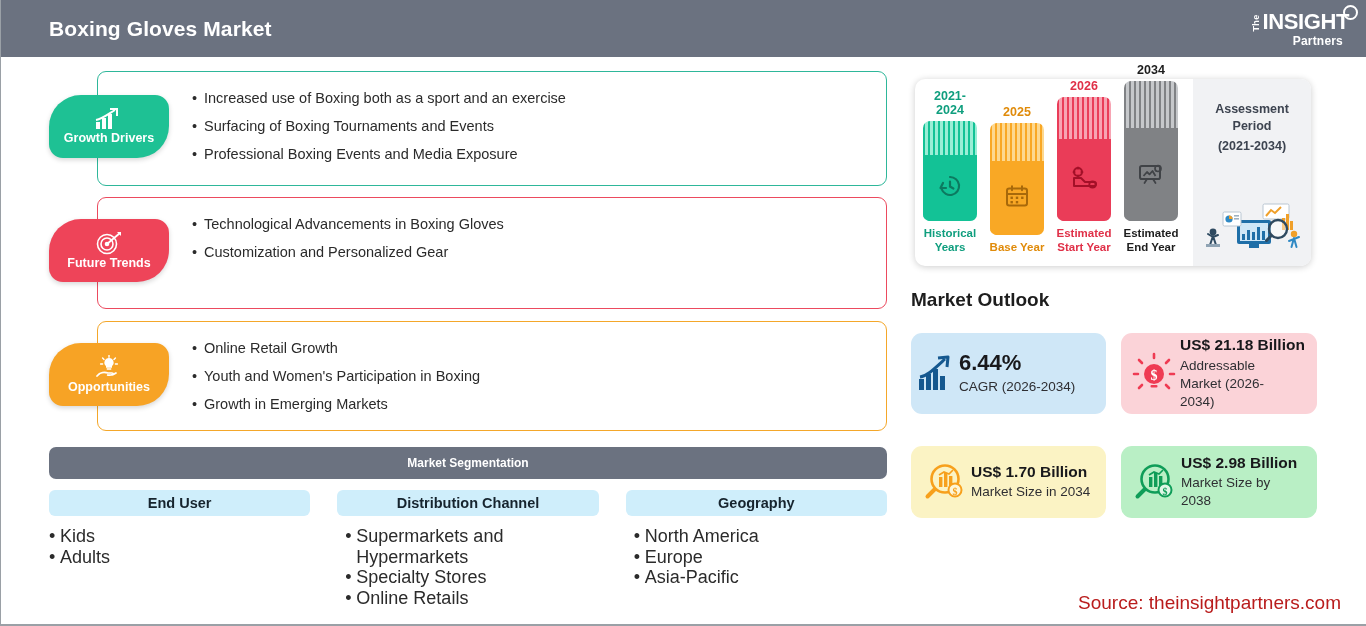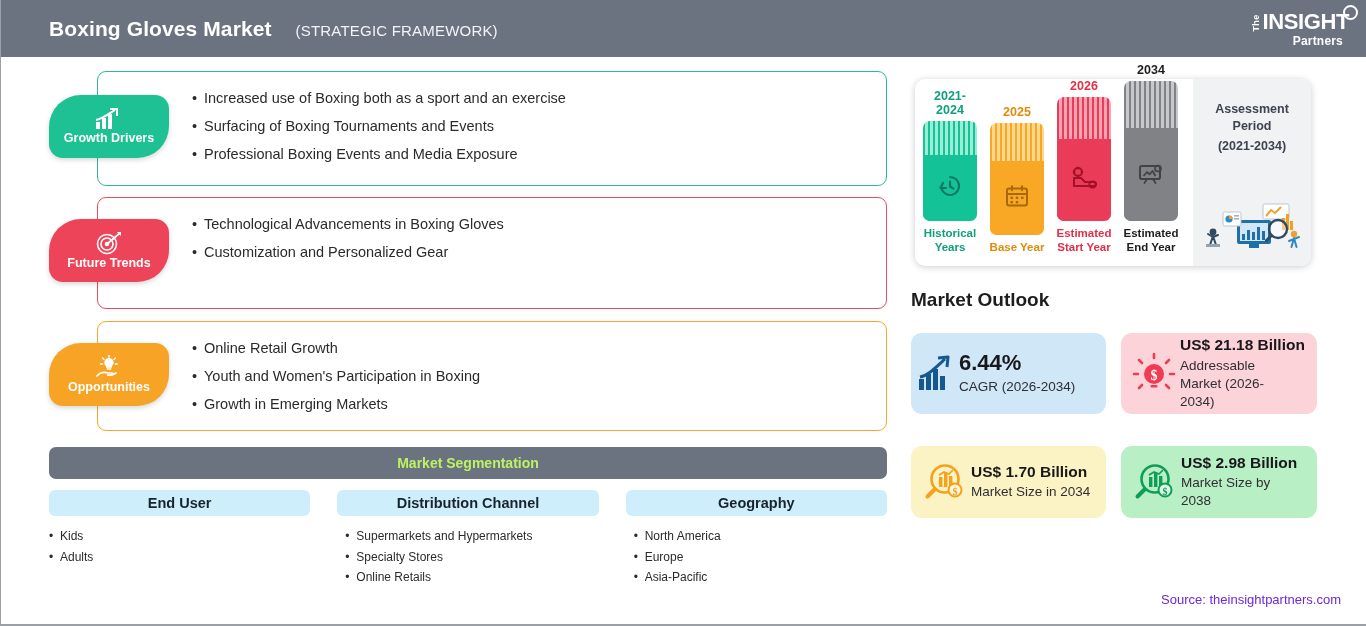--- a/index.html
+++ b/index.html
@@ -48,29 +48,29 @@
     color: #fff; box-shadow: 0 2px 5px rgba(0,0,0,.16); z-index: 4;
   }
   .badge .bl { font-size: 12.5px; font-weight: bold; margin-top: 1px; white-space: nowrap; }
   .badge svg { display:block; }
   .badge.growth      { top: 38px;  background: #1ec194; }
   .badge.trends      { top: 162px; background: #ee4459; }
   .badge.opportunity { top: 286px; background: #f7a325; }
 
   .seg-header {
     position: absolute; left: 48px; top: 390px; width: 838px; height: 32px;
-    background: #6b7280; border-radius: 7px; color: #bef264; font-size: 14px; font-weight: bold;
+    background: #6b7280; border-radius: 7px; color: #ffffff; font-size: 12px; font-weight: bold;
     display: flex; align-items: center; justify-content: center;
   }
   .seg-cols { position: absolute; left: 48px; top: 433px; width: 838px; display: flex; gap: 27px; }
   .seg-col { width: 262px; }
   .seg-title { height: 26px; background: #cfeefb; border-radius: 6px; color: #16242e;
                font-size: 14.5px; font-weight: bold; display:flex; align-items:center; justify-content:center; }
   .seg-list { margin-top: 10px; }
-  .seg-list li { list-style: none; font-size: 12px; color: #2b2b2b; line-height: 20.5px; position: relative; padding-left: 11px; }
+  .seg-list li { list-style: none; font-size: 18px; color: #2b2b2b; line-height: 20.5px; position: relative; padding-left: 11px; }
   .seg-list li::before { content: "•"; position: absolute; left: 0; }
   .seg-col.endusers .seg-list { margin-left: 0; }
   .seg-col.dist  .seg-list { margin-left: 8px; }
   .seg-col.geo   .seg-list { margin-left: 8px; }
 
   
   .right-col { position: absolute; left: 900px; top: 57px; width: 466px; height: 569px; }
 
   .timeline-card {
     position: absolute; left: 14px; top: 22px; width: 396px; height: 187px;
@@ -101,31 +101,30 @@
   .ocard .otext { }
   .ocard .obig  { font-size: 22px; font-weight: bold; color: #18181b; line-height: 1.05; }
   .ocard .osub  { font-size: 13.5px; color: #2f2f33; line-height: 18px; margin-top: 3px; }
   .ocard .obig-s{ font-size: 15.5px; font-weight: bold; color: #18181b; line-height: 1.1; }
 
   .ocard.cagr  { left: 10px;  top: 276px; width: 195px; height: 81px; background: #cfe7f7; padding-left: 4px; }
   .ocard.addr  { left: 220px; top: 276px; width: 196px; height: 81px; background: #fbd3d8; padding-left: 10px; }
   .ocard.size25{ left: 10px;  top: 389px; width: 195px; height: 72px; background: #fbf3c4; padding-left: 10px; }
   .ocard.size34{ left: 220px; top: 389px; width: 196px; height: 72px; background: #b9efc5; padding-left: 10px; }
 
-  .source { position: absolute; right: 26px; top: 535px; font-size: 13px; color: #6d28d9; }
+  .source { position: absolute; right: 26px; top: 535px; font-size: 19px; color: #b91c1c; }
 </style>
 </head>
 <body>
 
 <div class="page">
 
   <div class="header">
     <div class="header-title">
       <span class="h-main">Boxing Gloves Market</span>
-      <span class="h-sub">(STRATEGIC FRAMEWORK)</span>
     </div>
     <div class="logo">
       <div class="logo-row1">
         <span class="logo-the">The</span>
         <span class="logo-insight">INSIGHT</span>
         <span class="logo-ring"></span>
       </div>
       <span class="logo-partners">Partners</span>
     </div>
   </div>

